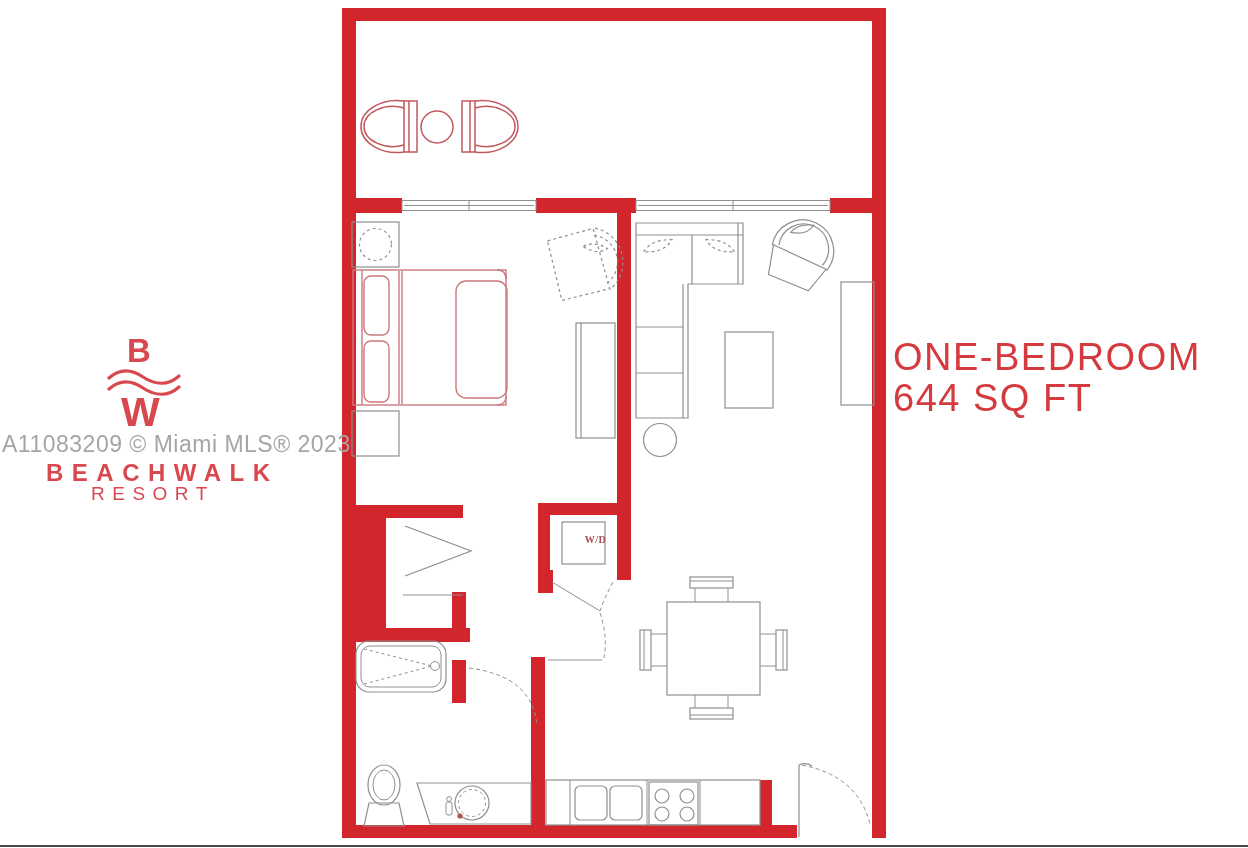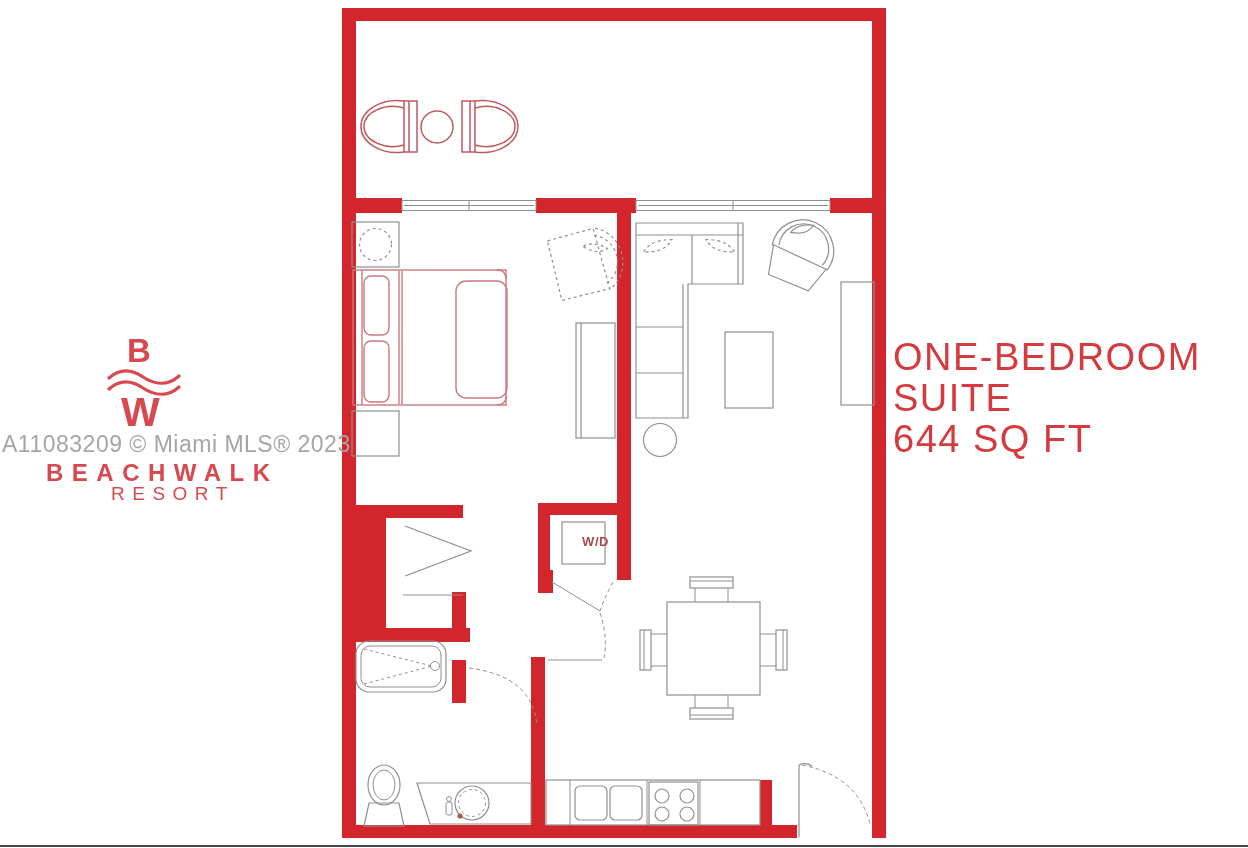--- a/index.html
+++ b/index.html
@@ -22,24 +22,24 @@
   .reddot{fill:var(--faucet_red);stroke:none;}
   .overlay{position:absolute;white-space:nowrap;}
   .watermark{left:2px;top:431px;font-size:23px;color:var(--watermark_gray);
              letter-spacing:.5px;z-index:1;}
   .logo-b{left:127px;top:334px;font-size:33px;font-weight:700;color:var(--logo_red);line-height:1;}
   .logo-waves{position:absolute;left:106px;top:368px;z-index:1;}
   .logo-w{left:121px;top:392px;font-size:41px;font-weight:700;color:var(--logo_red);
           line-height:1;z-index:2;}
   .brand-name{left:46px;top:459px;font-size:24px;font-weight:700;letter-spacing:8.5px;
               color:var(--logo_red);}
-  .brand-sub{left:111px;top:483px;font-size:19px;font-weight:400;letter-spacing:7.5px;
+  .brand-sub{left:91px;top:483px;font-size:19px;font-weight:400;letter-spacing:7.5px;
              color:var(--logo_red);}
-  .wd-label{left:562px;top:534px;width:67px;text-align:center;font-size:13px;font-weight:700;
-            color:var(--wd_label_red);letter-spacing:.5px;}
+  .wd-label{left:562px;top:534px;width:67px;text-align:center;font-size:10px;font-weight:700;
+            color:var(--wd_label_red);letter-spacing:.5px;font-family:Liberation Serif, serif;}
   .unit-title{left:893px;top:337px;width:356px;font-size:38px;
               letter-spacing:1.5px;color:var(--title_red);line-height:41px;}
   .bottom-line{left:0;top:845px;width:1248px;height:2px;background:var(--baseline_gray);}
 </style>
 </head>
 <body>
 
 <div class="stage">
 
   <svg class="plan-svg" width="1248" height="848" viewBox="0 0 1248 848">
@@ -245,18 +245,17 @@
   </svg>
   <div class="overlay logo-w">W</div>
 
   <div class="overlay brand-name">BEACHWALK</div>
   <div class="overlay brand-sub">RESORT</div>
 
   <div class="overlay wd-label">W/D</div>
 
   <div class="overlay unit-title">
     <div>ONE-BEDROOM</div>
-    <div>SUITE</div>
     <div>644 SQ FT</div>
   </div>
 
   <div class="overlay bottom-line"></div>
 </div>
 
 </body></html>

